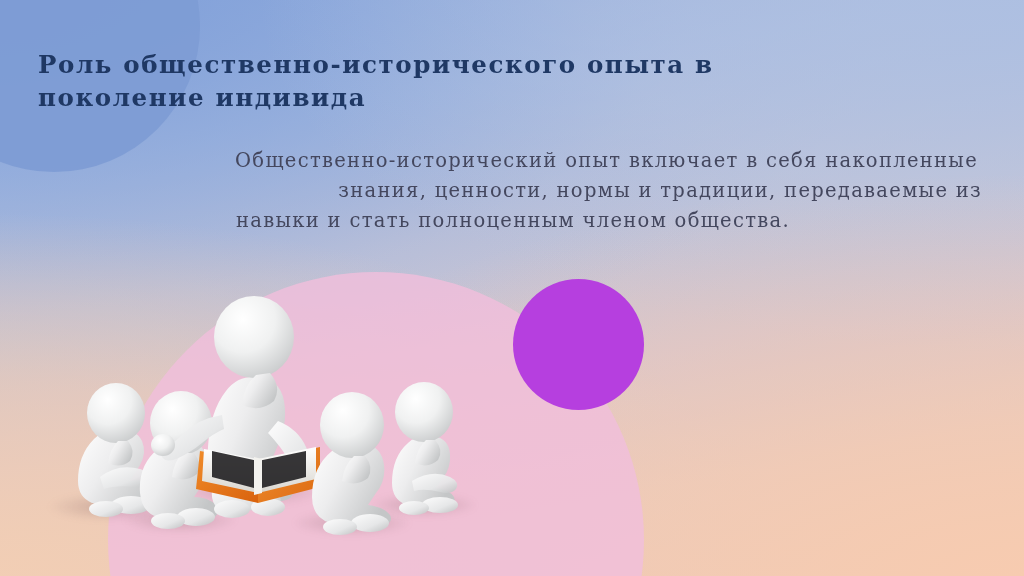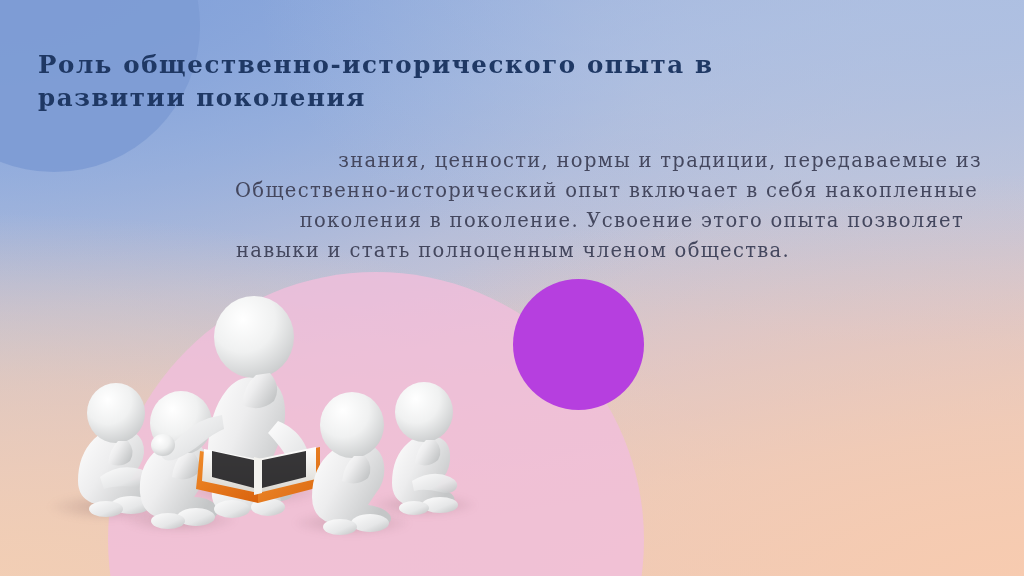--- a/index.html
+++ b/index.html
@@ -226,22 +226,21 @@
     <g>
       <path d="M406 250 q-14 -6 -14 -22 q0 -26 16 -40 q11 -10 26 -7 q15 3 16 18 q1 14 -7 24 l-7 10 q14 2 18 9 q3 7 -7 10 z" fill="url(#gBody)"></path>
       <path d="M412 226 q20 -12 38 -4 q10 5 6 12 q-5 6 -16 3 q-16 -4 -26 -1 z" fill="url(#gLimb)" opacity="0.95"></path>
       <ellipse cx="440" cy="250" rx="18" ry="8" fill="url(#gLimb)"></ellipse>
       <ellipse cx="414" cy="253" rx="15" ry="7" fill="url(#gLimb)"></ellipse>
       <ellipse cx="424" cy="157" rx="29" ry="30" fill="url(#gHead)"></ellipse>
       <path d="M426 185 q-9 8 -11 23 q13 6 23 -3 q6 -10 -3 -20 z" fill="url(#gBody)"></path>
     </g>
   </svg>
 
-  <div class="title">Роль общественно-исторического опыта в развитии поколения</div>
+  <div class="title">Роль общественно-исторического опыта в поколение индивида</div>
 
   <div class="body-text">
+    <span class="ln l1">Общественно-исторический опыт включает в себя накопленные</span>
     <span class="ln l2">знания, ценности, нормы и традиции, передаваемые из</span>
-    <span class="ln l1">Общественно-исторический опыт включает в себя накопленные</span>
-    <span class="ln l3">поколения в поколение. Усвоение этого опыта позволяет</span>
     <span class="ln l5">навыки и стать полноценным членом общества.</span>
   </div>
 
 </div>
 
 </body></html>

